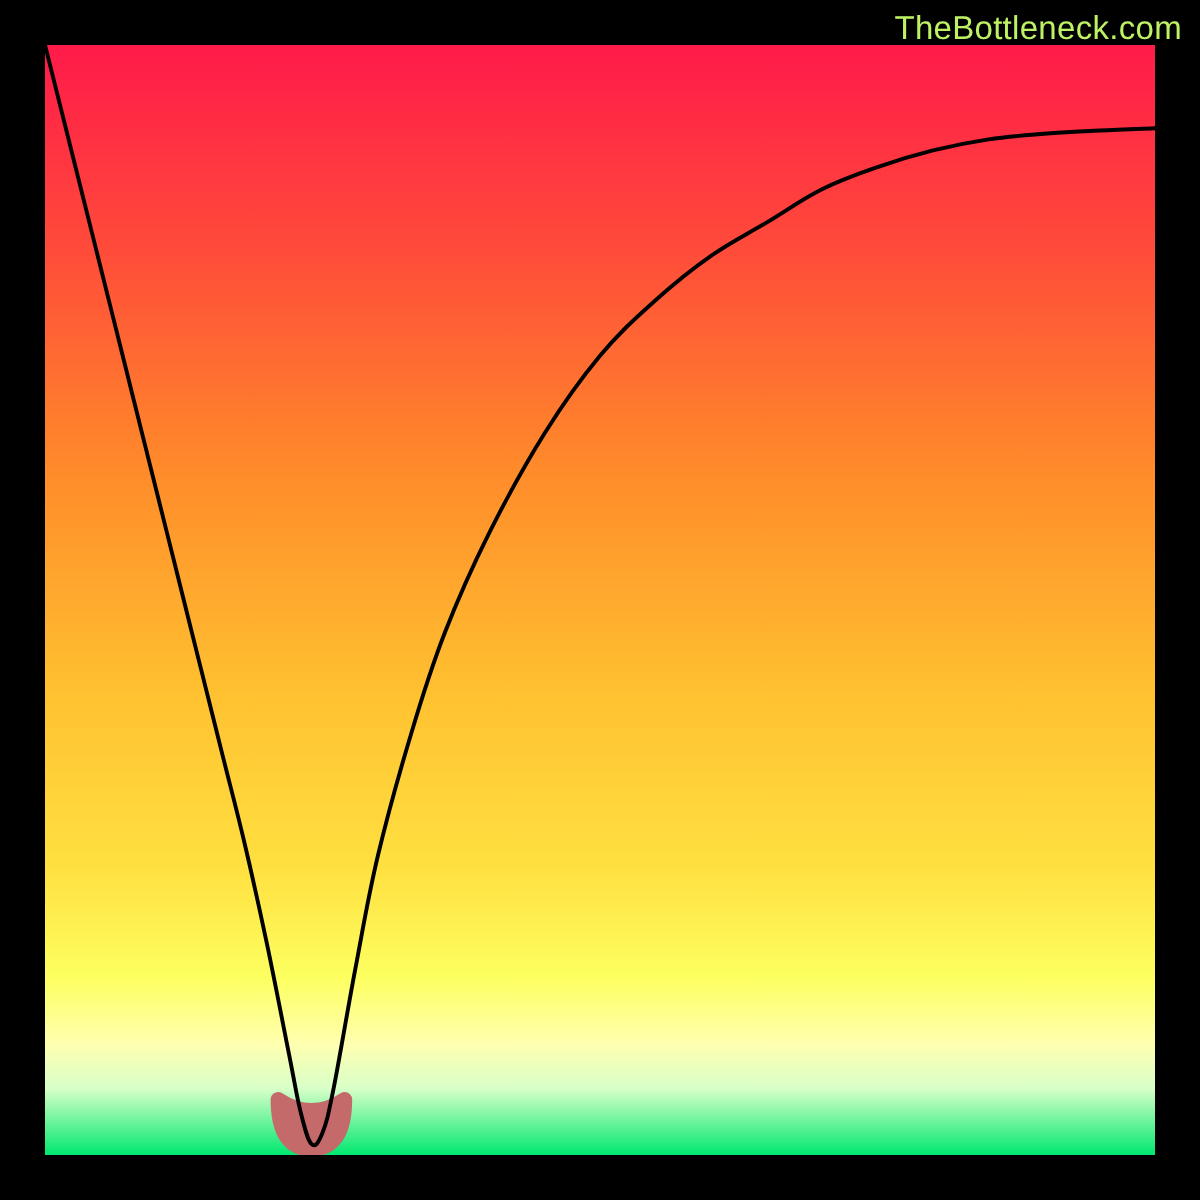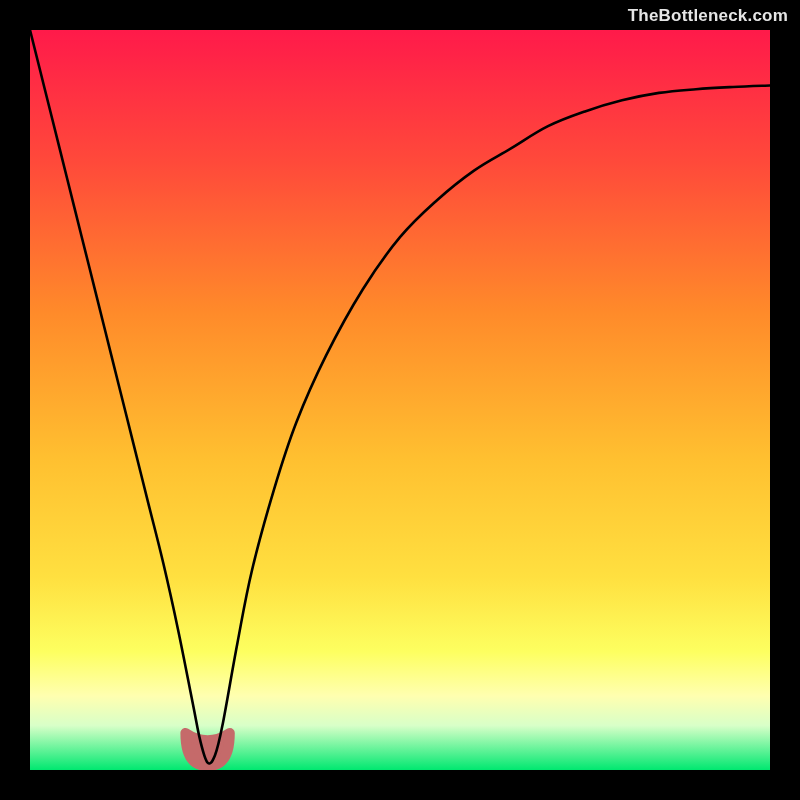--- a/index.html
+++ b/index.html
@@ -23,23 +23,23 @@
     position: absolute;
     left: 0;
     top: 0;
     width: 740px;
     height: 740px;
   }
   .watermark {
     position: absolute;
     top: 6px;
     right: 12px;
-    color: #e5e5e5;
-    font-size: 17px;
-    font-weight: 700;
+    color: #bef264;
+    font-size: 22px;
+    font-weight: 400;
     letter-spacing: 0.2px;
   }
   svg {
     display: block;
   }
 </style>
 </head>
 <body>
 
 <div class="frame">

